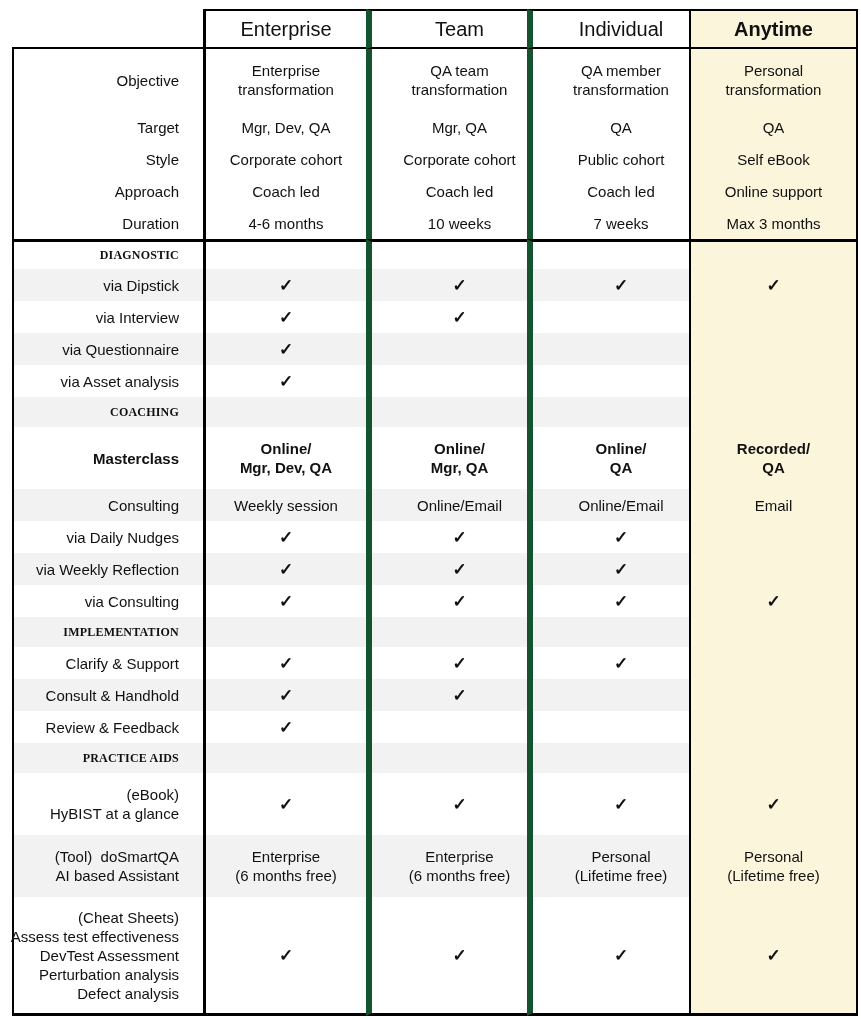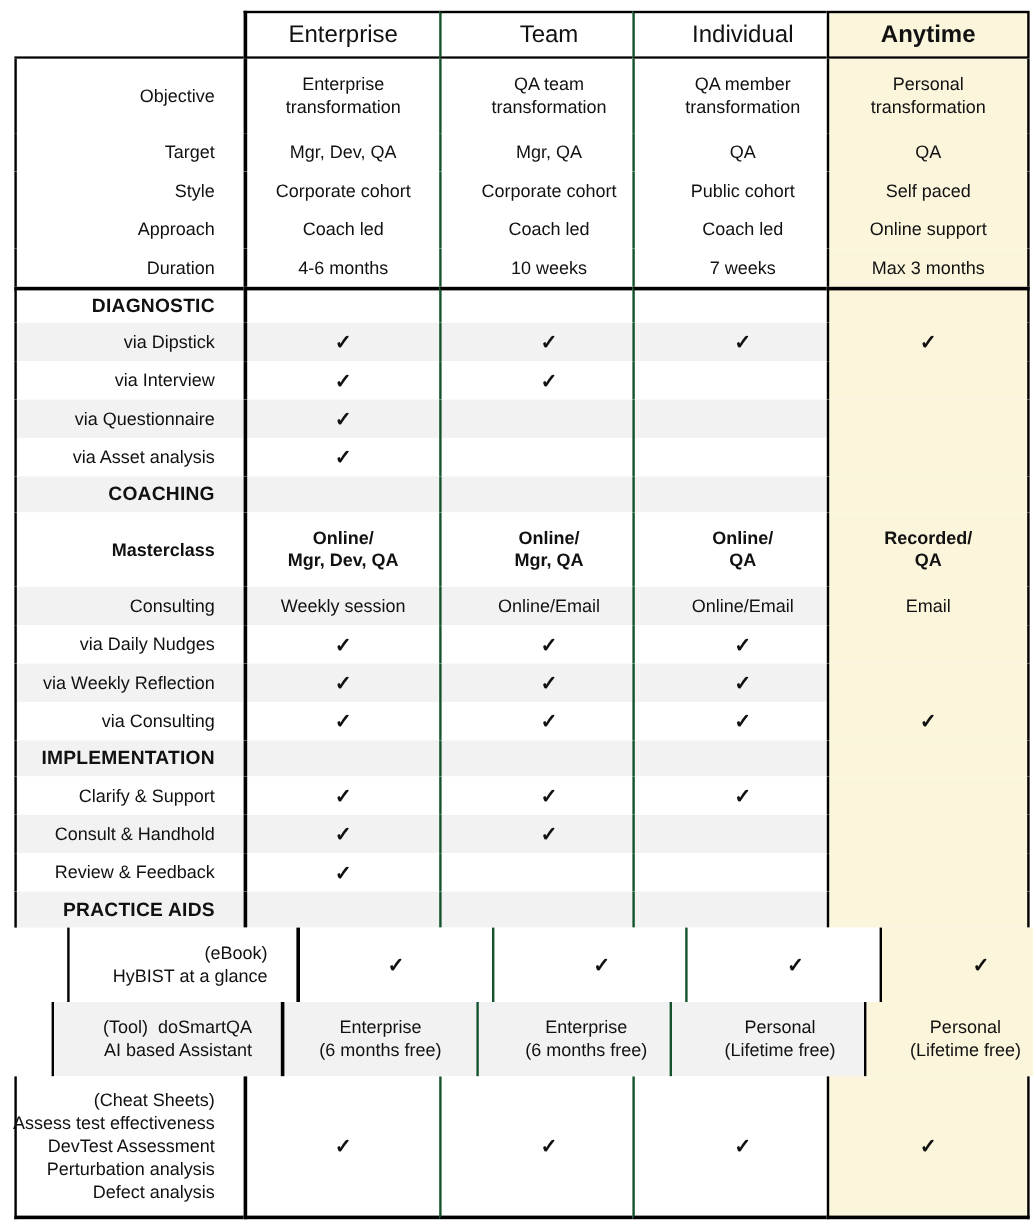--- a/index.html
+++ b/index.html
@@ -35,41 +35,41 @@
   .c div { white-space: pre; }
   
   .c.lab {
     align-items: flex-end;
     text-align: right;
     padding-right: 24px;
     border-left: 2px solid #000;
   }
   
   .col-ent { border-left: 3px solid #000; }
-  .col-team, .col-ind { border-left: 2px solid #14532d; padding-left: 24px; }
+  .col-team, .col-ind { border-left: 6px solid #14532d; padding-left: 24px; }
   .col-any { border-left: 2px solid #000; border-right: 2px solid #000; }
   
   .col-any { background: var(--hl, #fbf5db); }
   
   .trow.shade .c:not(.col-any) { background: var(--stripe, #f2f2f2); }
   
   .trow.hrow { min-height: 40px; }
   .trow.hrow .c {
     font-size: 20px;
     border-top: 2px solid #000;
     border-bottom: 2px solid #000;
   }
   .trow.hrow .c.lab {
     border-left: none; border-top: none;
     background: #ffffff;
   }
   .trow.hrow .col-any.bold-head { font-weight: 700; }
   
   .trow.sec { min-height: 30px; }
-  .trow.sec .c.lab { font-weight: 700; font-size: 16px; letter-spacing: 0.2px; }
+  .trow.sec .c.lab { font-weight: 700; font-size: 12px; letter-spacing: 0.2px; font-family: Liberation Serif, serif; }
   
   .trow.thick-top .c { border-top: 3px solid #000; }
   .trow.last .c { border-bottom: 3px solid #000; }
   
   .chk { font-weight: 700; font-size: 17px; line-height: 19px; }
 </style>
 </head>
 <body>
 
 <div id="table-wrap">
@@ -133,21 +133,21 @@
       <div class="c col-ent">
         <div>Corporate cohort</div>
       </div>
       <div class="c col-team">
         <div>Corporate cohort</div>
       </div>
       <div class="c col-ind">
         <div>Public cohort</div>
       </div>
       <div class="c col-any">
-        <div>Self paced</div>
+        <div>Self eBook</div>
       </div>
     </div>
     <div class="trow">
       <div class="c lab">
         <div>Approach</div>
       </div>
       <div class="c col-ent">
         <div>Coach led</div>
       </div>
       <div class="c col-team">
@@ -446,39 +446,39 @@
       <div class="c col-team">
         <div></div>
       </div>
       <div class="c col-ind">
         <div></div>
       </div>
       <div class="c col-any">
         <div></div>
       </div>
     </div>
-    <div class="trow" style="min-height: 62px; margin-left: 44px;">
+    <div class="trow" style="min-height: 62px;">
       <div class="c lab">
         <div>(eBook)</div>
         <div>HyBIST at a glance</div>
       </div>
       <div class="c col-ent">
         <div class="chk">✓</div>
       </div>
       <div class="c col-team">
         <div class="chk">✓</div>
       </div>
       <div class="c col-ind">
         <div class="chk">✓</div>
       </div>
       <div class="c col-any">
         <div class="chk">✓</div>
       </div>
     </div>
-    <div class="trow shade" style="min-height: 62px; margin-left: 31px;">
+    <div class="trow shade" style="min-height: 62px;">
       <div class="c lab">
         <div>(Tool)  doSmartQA</div>
         <div>AI based Assistant</div>
       </div>
       <div class="c col-ent">
         <div>Enterprise</div>
         <div>(6 months free)</div>
       </div>
       <div class="c col-team">
         <div>Enterprise</div>

